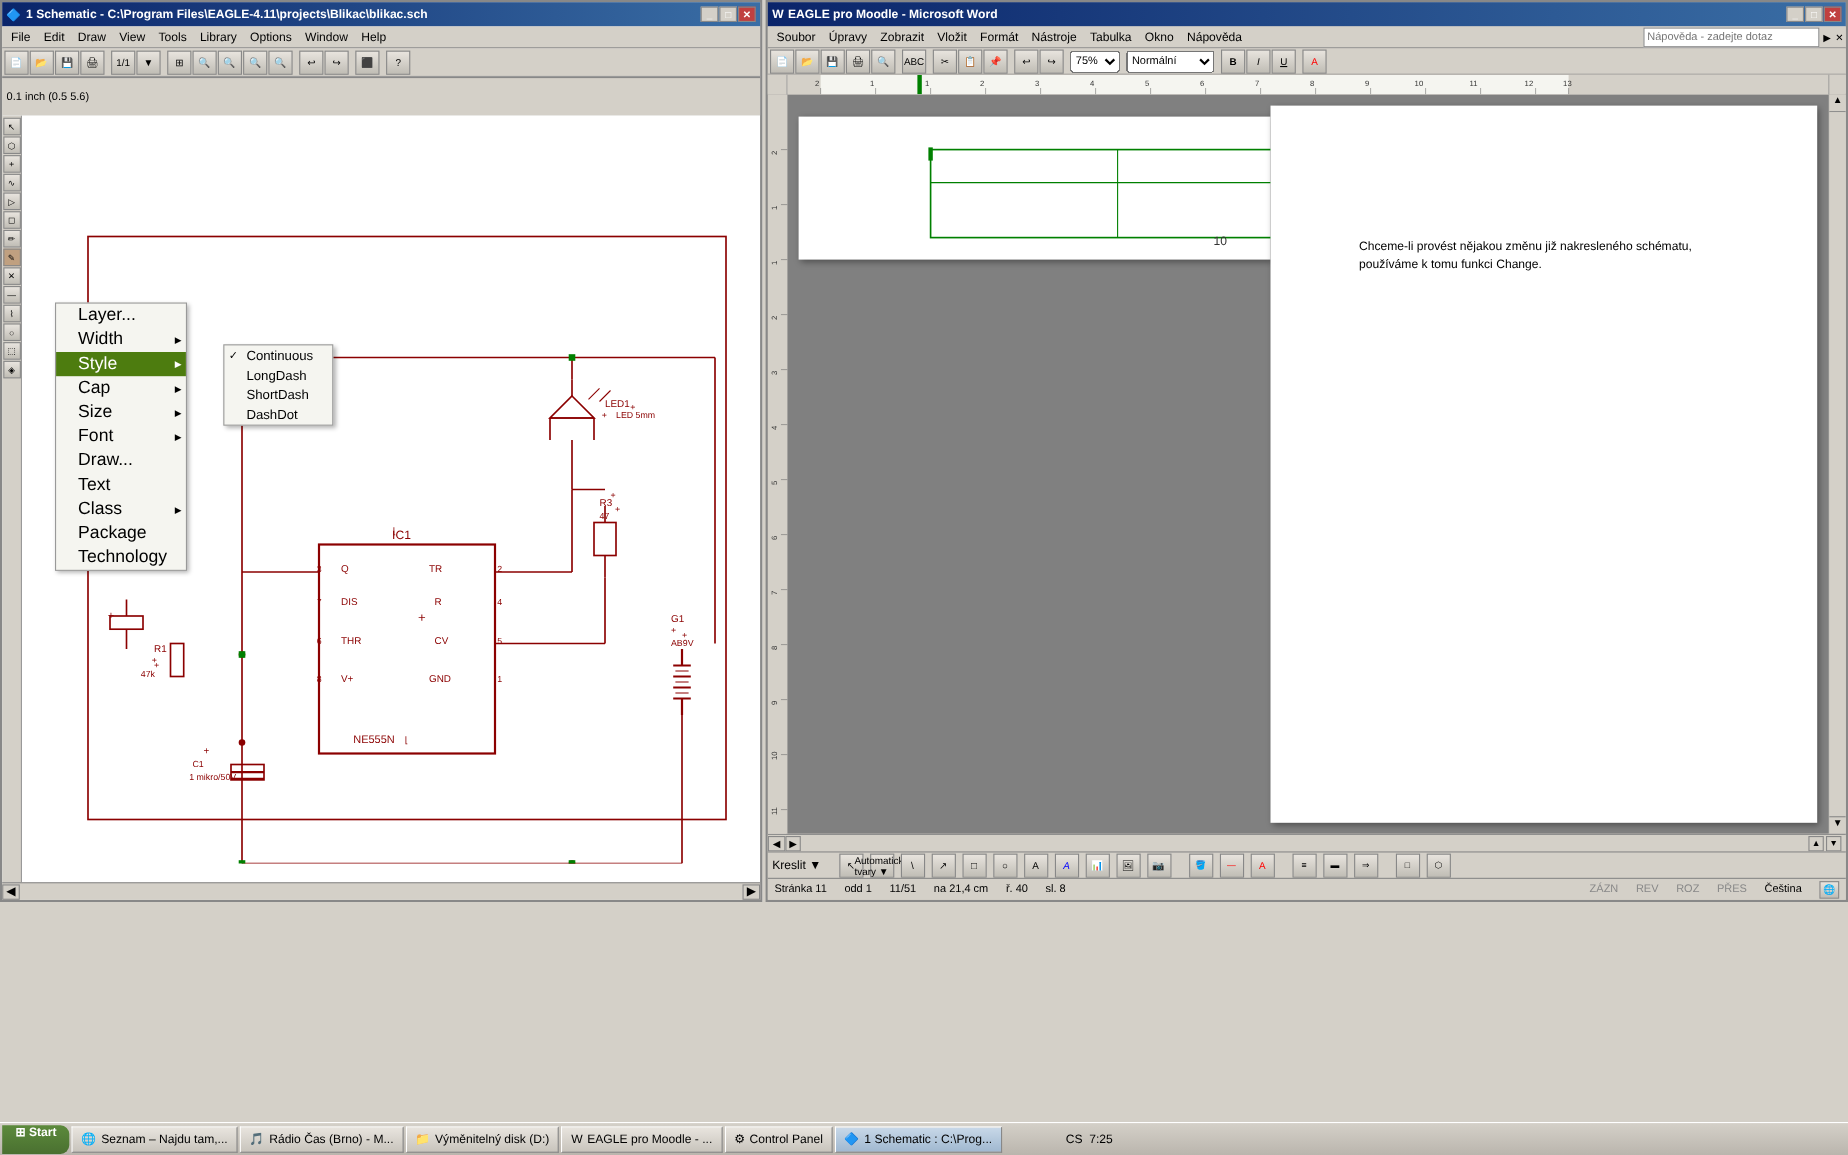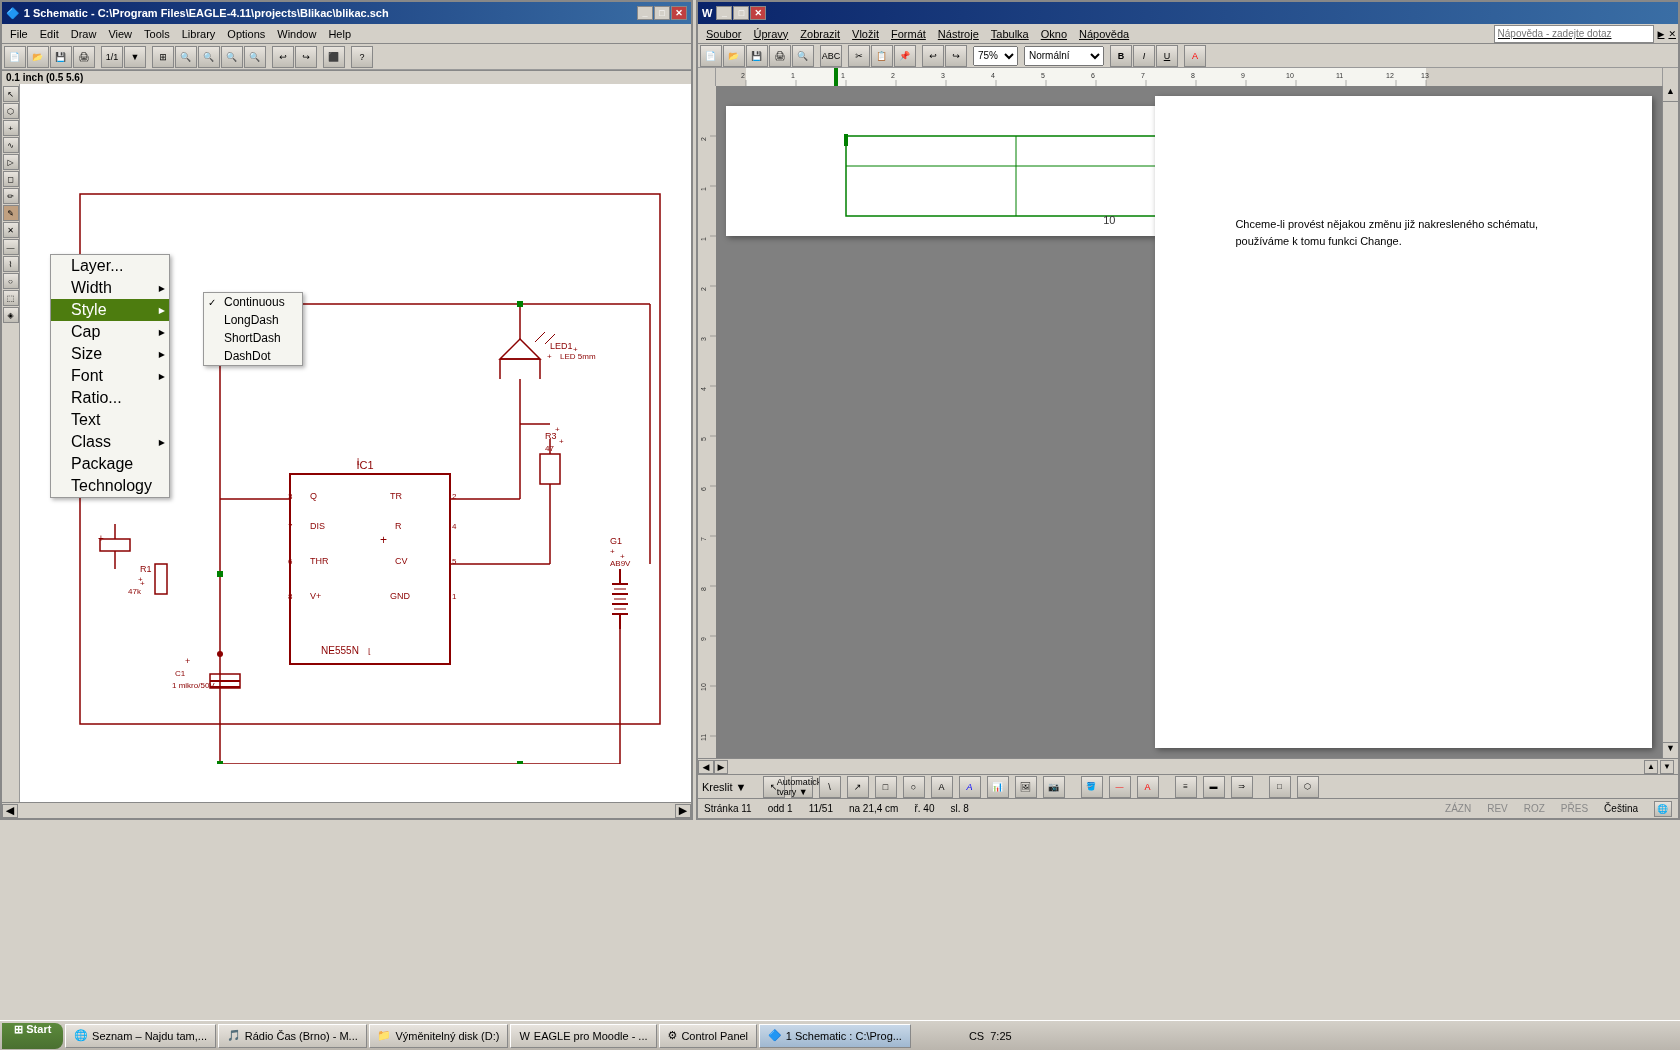--- a/index.html
+++ b/index.html
@@ -64,22 +64,22 @@
     }
     .sidebar-tool {
       width: 16px; height: 16px; background: linear-gradient(to bottom, #e8e4de, #c0bdb5);
       border: 1px solid #888; cursor: pointer; display: flex; align-items: center; justify-content: center;
       font-size: 8px;
     }
     .eagle-canvas {
       flex: 1; background: white; position: relative; overflow: hidden;
     }
     .statusbar {
-      height: 14px; background: #d4d0c8; border-top: 1px solid #888;
-      display: flex; align-items: center; padding: 0 4px; font-size: 10px; font-weight: bold;
+      height: 35px; background: #d4d0c8; border-top: 1px solid #888;
+      display: flex; align-items: center; padding: 0 4px; font-size: 10px;
     }
     .hscrollbar {
       height: 16px; background: #d4d0c8; border-top: 1px solid #888; display: flex; align-items: center;
     }
 
     
     .context-menu {
       position: absolute; top: 170px; left: 30px;
       background: #f5f5f0; border: 1px solid #999;
       box-shadow: 2px 2px 4px rgba(0,0,0,0.3);
@@ -326,21 +326,21 @@
         <rect x="497" y="677" width="6" height="6" fill="#008000"></rect>
       </svg>
 
       <div class="context-menu">
         <div class="cm-item">Layer...</div>
         <div class="cm-item has-sub">Width</div>
         <div class="cm-item has-sub" style="background:#4d7c0f;color:white;">Style</div>
         <div class="cm-item has-sub">Cap</div>
         <div class="cm-item has-sub">Size</div>
         <div class="cm-item has-sub">Font</div>
-        <div class="cm-item">Ratio...</div>
+        <div class="cm-item">Draw...</div>
         <div class="cm-item">Text</div>
         <div class="cm-item has-sub">Class</div>
         <div class="cm-item">Package</div>
         <div class="cm-item">Technology</div>
       </div>
 
       <div class="submenu">
         <div class="sm-item">
           <span class="sm-check">✓</span>
           Continuous
@@ -355,28 +355,29 @@
   <div class="hscrollbar">
     <div style="width:16px;height:14px;background:#d4d0c8;border:1px solid #888;display:flex;align-items:center;justify-content:center;cursor:pointer;">◀</div>
     <div style="flex:1;height:8px;background:#d4d0c8;margin:0 2px;"></div>
     <div style="width:16px;height:14px;background:#d4d0c8;border:1px solid #888;display:flex;align-items:center;justify-content:center;cursor:pointer;">▶</div>
   </div>
 </div>
 
 <div id="word-window">
   <div class="win-titlebar">
     <span style="margin-right:4px;">W</span>
+    <span class="win-titlebar-text">EAGLE pro Moodle - Microsoft Word</span>
     <div class="win-controls">
       <div class="win-ctrl-btn">_</div>
       <div class="win-ctrl-btn">□</div>
       <div class="win-ctrl-btn" style="background:#c04040;color:white;">✕</div>
     </div>
   </div>
 
-  <div class="menubar" style="background:#d4d0c8;display:flex;align-items:center;text-decoration:underline;">
+  <div class="menubar" style="background:#d4d0c8;display:flex;align-items:center;">
     <div class="menubar-item">Soubor</div>
     <div class="menubar-item">Úpravy</div>
     <div class="menubar-item">Zobrazit</div>
     <div class="menubar-item">Vložit</div>
     <div class="menubar-item">Formát</div>
     <div class="menubar-item">Nástroje</div>
     <div class="menubar-item">Tabulka</div>
     <div class="menubar-item">Okno</div>
     <div class="menubar-item">Nápověda</div>
     <div style="flex:1;"></div>

